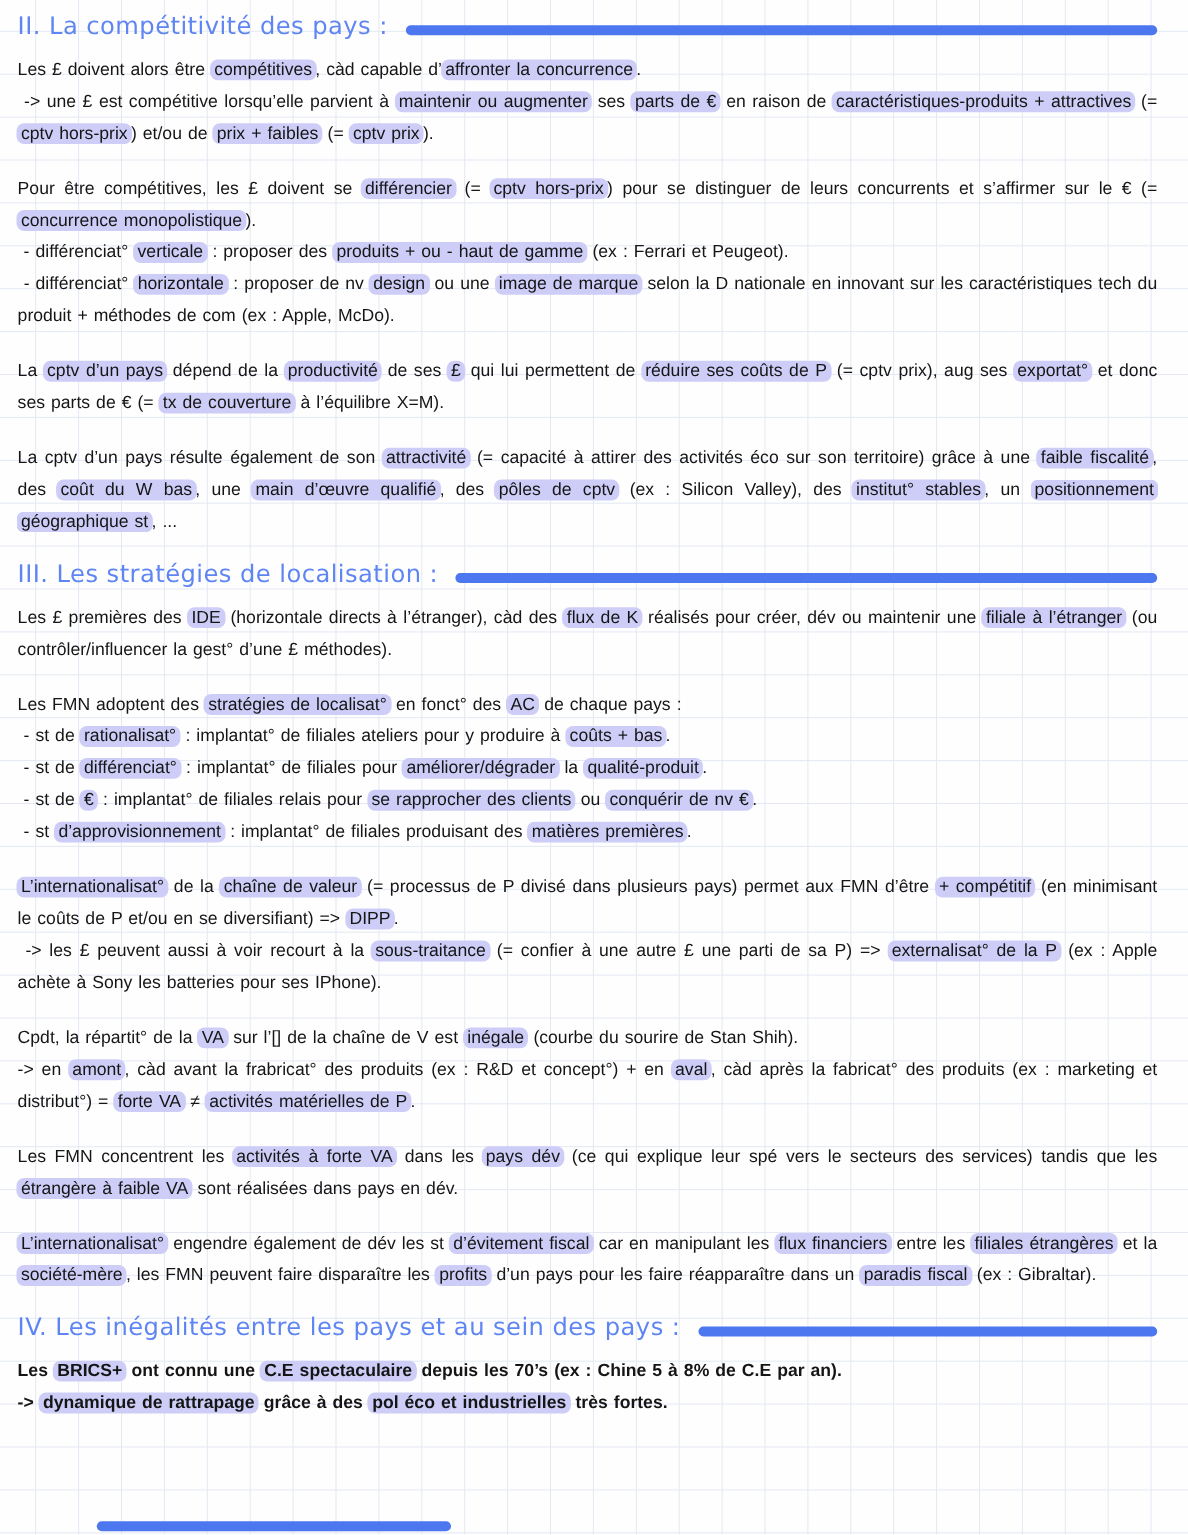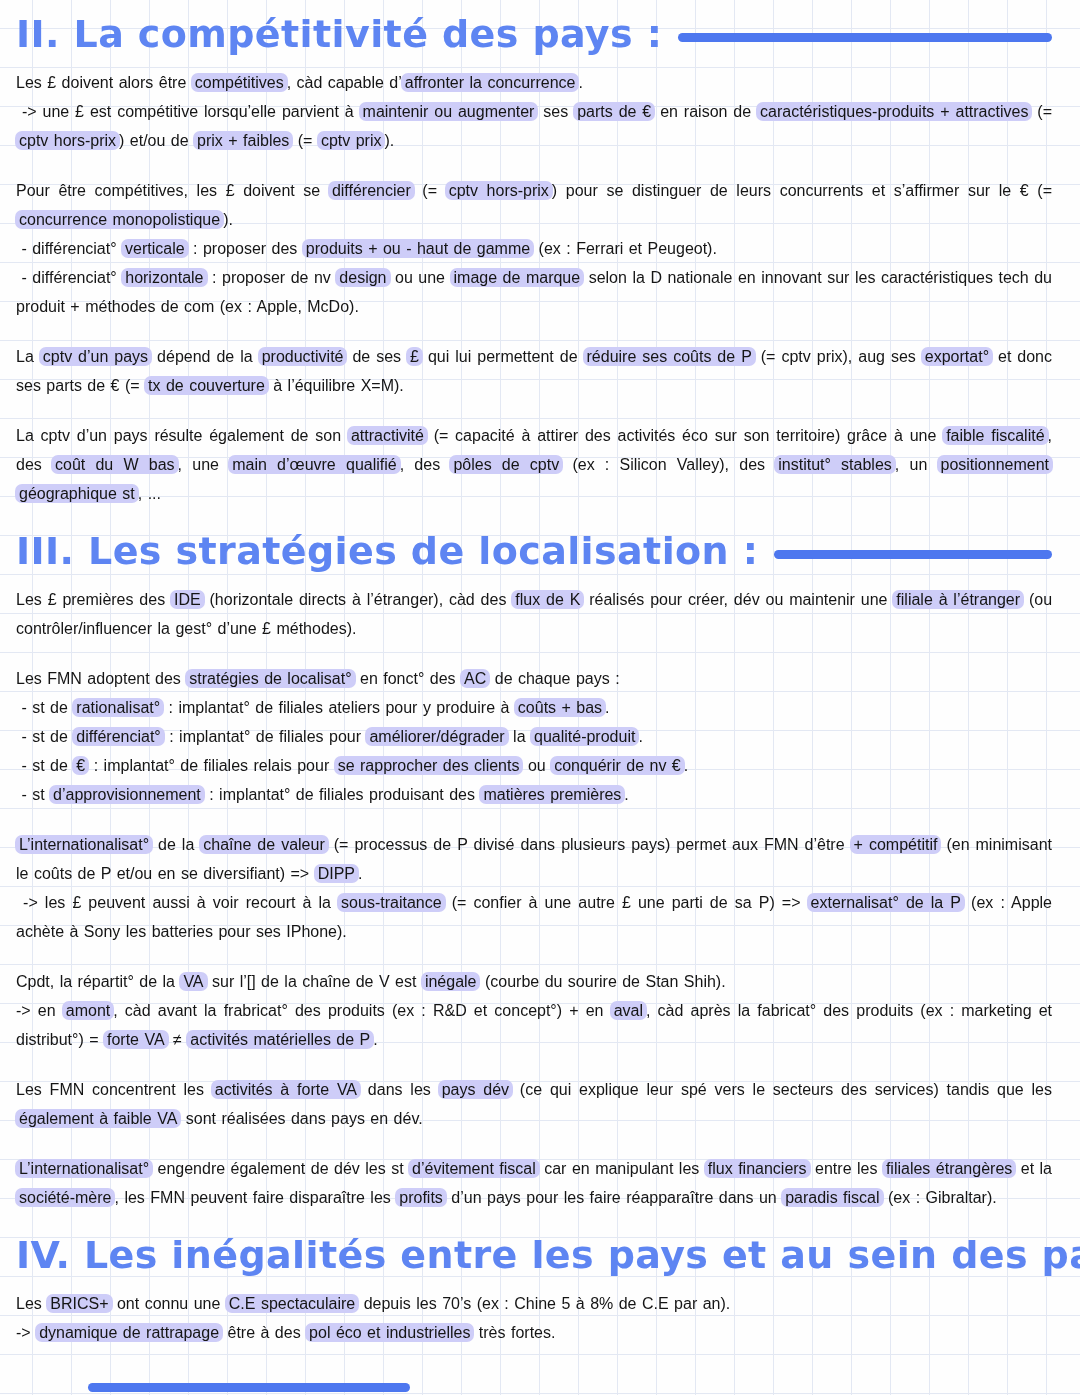--- a/index.html
+++ b/index.html
@@ -12,32 +12,32 @@
     background-image:
       linear-gradient(var(--grid,#e3e8f3) 1px, transparent 1px),
       linear-gradient(90deg, var(--grid,#e3e8f3) 1px, transparent 1px);
     background-size:39px 39px;
     background-position:-7px -11px;
   }
   .page { padding:12px 28px 0 16px; width:100%; height:100%; }
   .section-heading{ display:flex; align-items:center; gap:16px; margin:0 0 12px 0; }
   .heading-text{
     font-family:"DejaVu Sans","Liberation Sans",sans-serif;
-    font-weight:bold; font-size:38px; letter-spacing:0.4px;
+    font-weight:normal; font-size:22px; letter-spacing:0.4px;
     color:var(--heading,#5e85f2); white-space:nowrap;
   }
   .heading-rule{
     flex:1 1 auto; height:9px; border-radius:6px;
     background:var(--rule,#4d77ef); margin-top:6px; min-width:40px;
   }
   .para{
     font-size:16px; line-height:29px; text-align:justify;
     margin-bottom:21px; word-spacing:1px;
   }
-  .para:last-child{ margin-bottom:12px; }
+  .para:last-child{ margin-bottom:12px;font-weight:bold; }
   .hl{
     background:var(--hl,#cecdf8);
     border-radius:7px; padding:1px 4px; margin:0 -1px;
     -webkit-box-decoration-break:clone; box-decoration-break:clone;
   }
   .footer-rule{
     position:absolute; left:88px; bottom:3px; width:322px; height:9px;
     border-radius:6px; background:var(--rule,#4d77ef);
   }
 </style>
@@ -55,22 +55,22 @@
       <div class="para"><span>La </span><span class="hl">cptv d’un pays</span><span> dépend de la </span><span class="hl">productivité</span><span> de ses </span><span class="hl">£</span><span> qui lui permettent de </span><span class="hl">réduire ses coûts de P</span><span> (= cptv prix), aug ses </span><span class="hl">exportat°</span><span> et donc ses parts de € (= </span><span class="hl">tx de couverture</span><span> à l’équilibre X=M).</span></div>
       <div class="para"><span>La cptv d’un pays résulte également de son </span><span class="hl">attractivité</span><span> (= capacité à attirer des activités éco sur son territoire) grâce à une </span><span class="hl">faible fiscalité</span><span>, des </span><span class="hl">coût du W bas</span><span>, une </span><span class="hl">main d’œuvre qualifié</span><span>, des </span><span class="hl">pôles de cptv</span><span> (ex : Silicon Valley), des </span><span class="hl">institut° stables</span><span>, un </span><span class="hl">positionnement géographique st</span><span>, ...</span></div>
       <div class="section-heading">
         <span class="heading-text">III. Les stratégies de localisation :</span>
         <span class="heading-rule"></span>
       </div>
       <div class="para"><span>Les £ premières des </span><span class="hl">IDE</span><span> (horizontale directs à l’étranger), càd des </span><span class="hl">flux de K</span><span> réalisés pour créer, dév ou maintenir une </span><span class="hl">filiale à l’étranger</span><span> (ou contrôler/influencer la gest° d’une £ méthodes).</span></div>
       <div class="para"><span>Les FMN adoptent des </span><span class="hl">stratégies de localisat°</span><span> en fonct° des </span><span class="hl">AC</span><span> de chaque pays :</span><br><span>&nbsp;- st de </span><span class="hl">rationalisat°</span><span> : implantat° de filiales ateliers pour y produire à </span><span class="hl">coûts + bas</span><span>.</span><br><span>&nbsp;- st de </span><span class="hl">différenciat°</span><span> : implantat° de filiales pour </span><span class="hl">améliorer/dégrader</span><span> la </span><span class="hl">qualité-produit</span><span>.</span><br><span>&nbsp;- st de </span><span class="hl">€</span><span> : implantat° de filiales relais pour </span><span class="hl">se rapprocher des clients</span><span> ou </span><span class="hl">conquérir de nv €</span><span>.</span><br><span>&nbsp;- st </span><span class="hl">d’approvisionnement</span><span> : implantat° de filiales produisant des </span><span class="hl">matières premières</span><span>.</span></div>
       <div class="para"><span class="hl">L’internationalisat°</span><span> de la </span><span class="hl">chaîne de valeur</span><span> (= processus de P divisé dans plusieurs pays) permet aux FMN d’être </span><span class="hl">+ compétitif</span><span> (en minimisant le coûts de P et/ou en se diversifiant) =&gt; </span><span class="hl">DIPP</span><span>.</span><br><span>&nbsp;-&gt; les £ peuvent aussi à voir recourt à la </span><span class="hl">sous-traitance</span><span> (= confier à une autre £ une parti de sa P) =&gt; </span><span class="hl">externalisat° de la P</span><span> (ex : Apple achète à Sony les batteries pour ses IPhone).</span></div>
       <div class="para"><span>Cpdt, la répartit° de la </span><span class="hl">VA</span><span> sur l’[] de la chaîne de V est </span><span class="hl">inégale</span><span> (courbe du sourire de Stan Shih).</span><br><span>-&gt; en </span><span class="hl">amont</span><span>, càd avant la frabricat° des produits (ex : R&amp;D et concept°) + en </span><span class="hl">aval</span><span>, càd après la fabricat° des produits (ex : marketing et distribut°) = </span><span class="hl">forte VA</span><span> ≠ </span><span class="hl">activités matérielles de P</span><span>.</span></div>
-      <div class="para"><span>Les FMN concentrent les </span><span class="hl">activités à forte VA</span><span> dans les </span><span class="hl">pays dév</span><span> (ce qui explique leur spé vers le secteurs des services) tandis que les </span><span class="hl">également à faible VA</span><span> sont réalisées dans pays en dév.</span></div>
+      <div class="para"><span>Les FMN concentrent les </span><span class="hl">activités à forte VA</span><span> dans les </span><span class="hl">pays dév</span><span> (ce qui explique leur spé vers le secteurs des services) tandis que les </span><span class="hl">étrangère à faible VA</span><span> sont réalisées dans pays en dév.</span></div>
       <div class="para"><span class="hl">L’internationalisat°</span><span> engendre également de dév les st </span><span class="hl">d’évitement fiscal</span><span> car en manipulant les </span><span class="hl">flux financiers</span><span> entre les </span><span class="hl">filiales étrangères</span><span> et la </span><span class="hl">société-mère</span><span>, les FMN peuvent faire disparaître les </span><span class="hl">profits</span><span> d’un pays pour les faire réapparaître dans un </span><span class="hl">paradis fiscal</span><span> (ex : Gibraltar).</span></div>
       <div class="section-heading">
         <span class="heading-text">IV. Les inégalités entre les pays et au sein des pays :</span>
         <span class="heading-rule"></span>
       </div>
-      <div class="para"><span>Les </span><span class="hl">BRICS+</span><span> ont connu une </span><span class="hl">C.E spectaculaire</span><span> depuis les 70’s (ex : Chine 5 à 8% de C.E par an).</span><br><span>-&gt; </span><span class="hl">dynamique de rattrapage</span><span> être à des </span><span class="hl">pol éco et industrielles</span><span> très fortes.</span></div>
+      <div class="para"><span>Les </span><span class="hl">BRICS+</span><span> ont connu une </span><span class="hl">C.E spectaculaire</span><span> depuis les 70’s (ex : Chine 5 à 8% de C.E par an).</span><br><span>-&gt; </span><span class="hl">dynamique de rattrapage</span><span> grâce à des </span><span class="hl">pol éco et industrielles</span><span> très fortes.</span></div>
     </div>
   <div class="footer-rule"></div>
 </main>
 
 </body></html>

